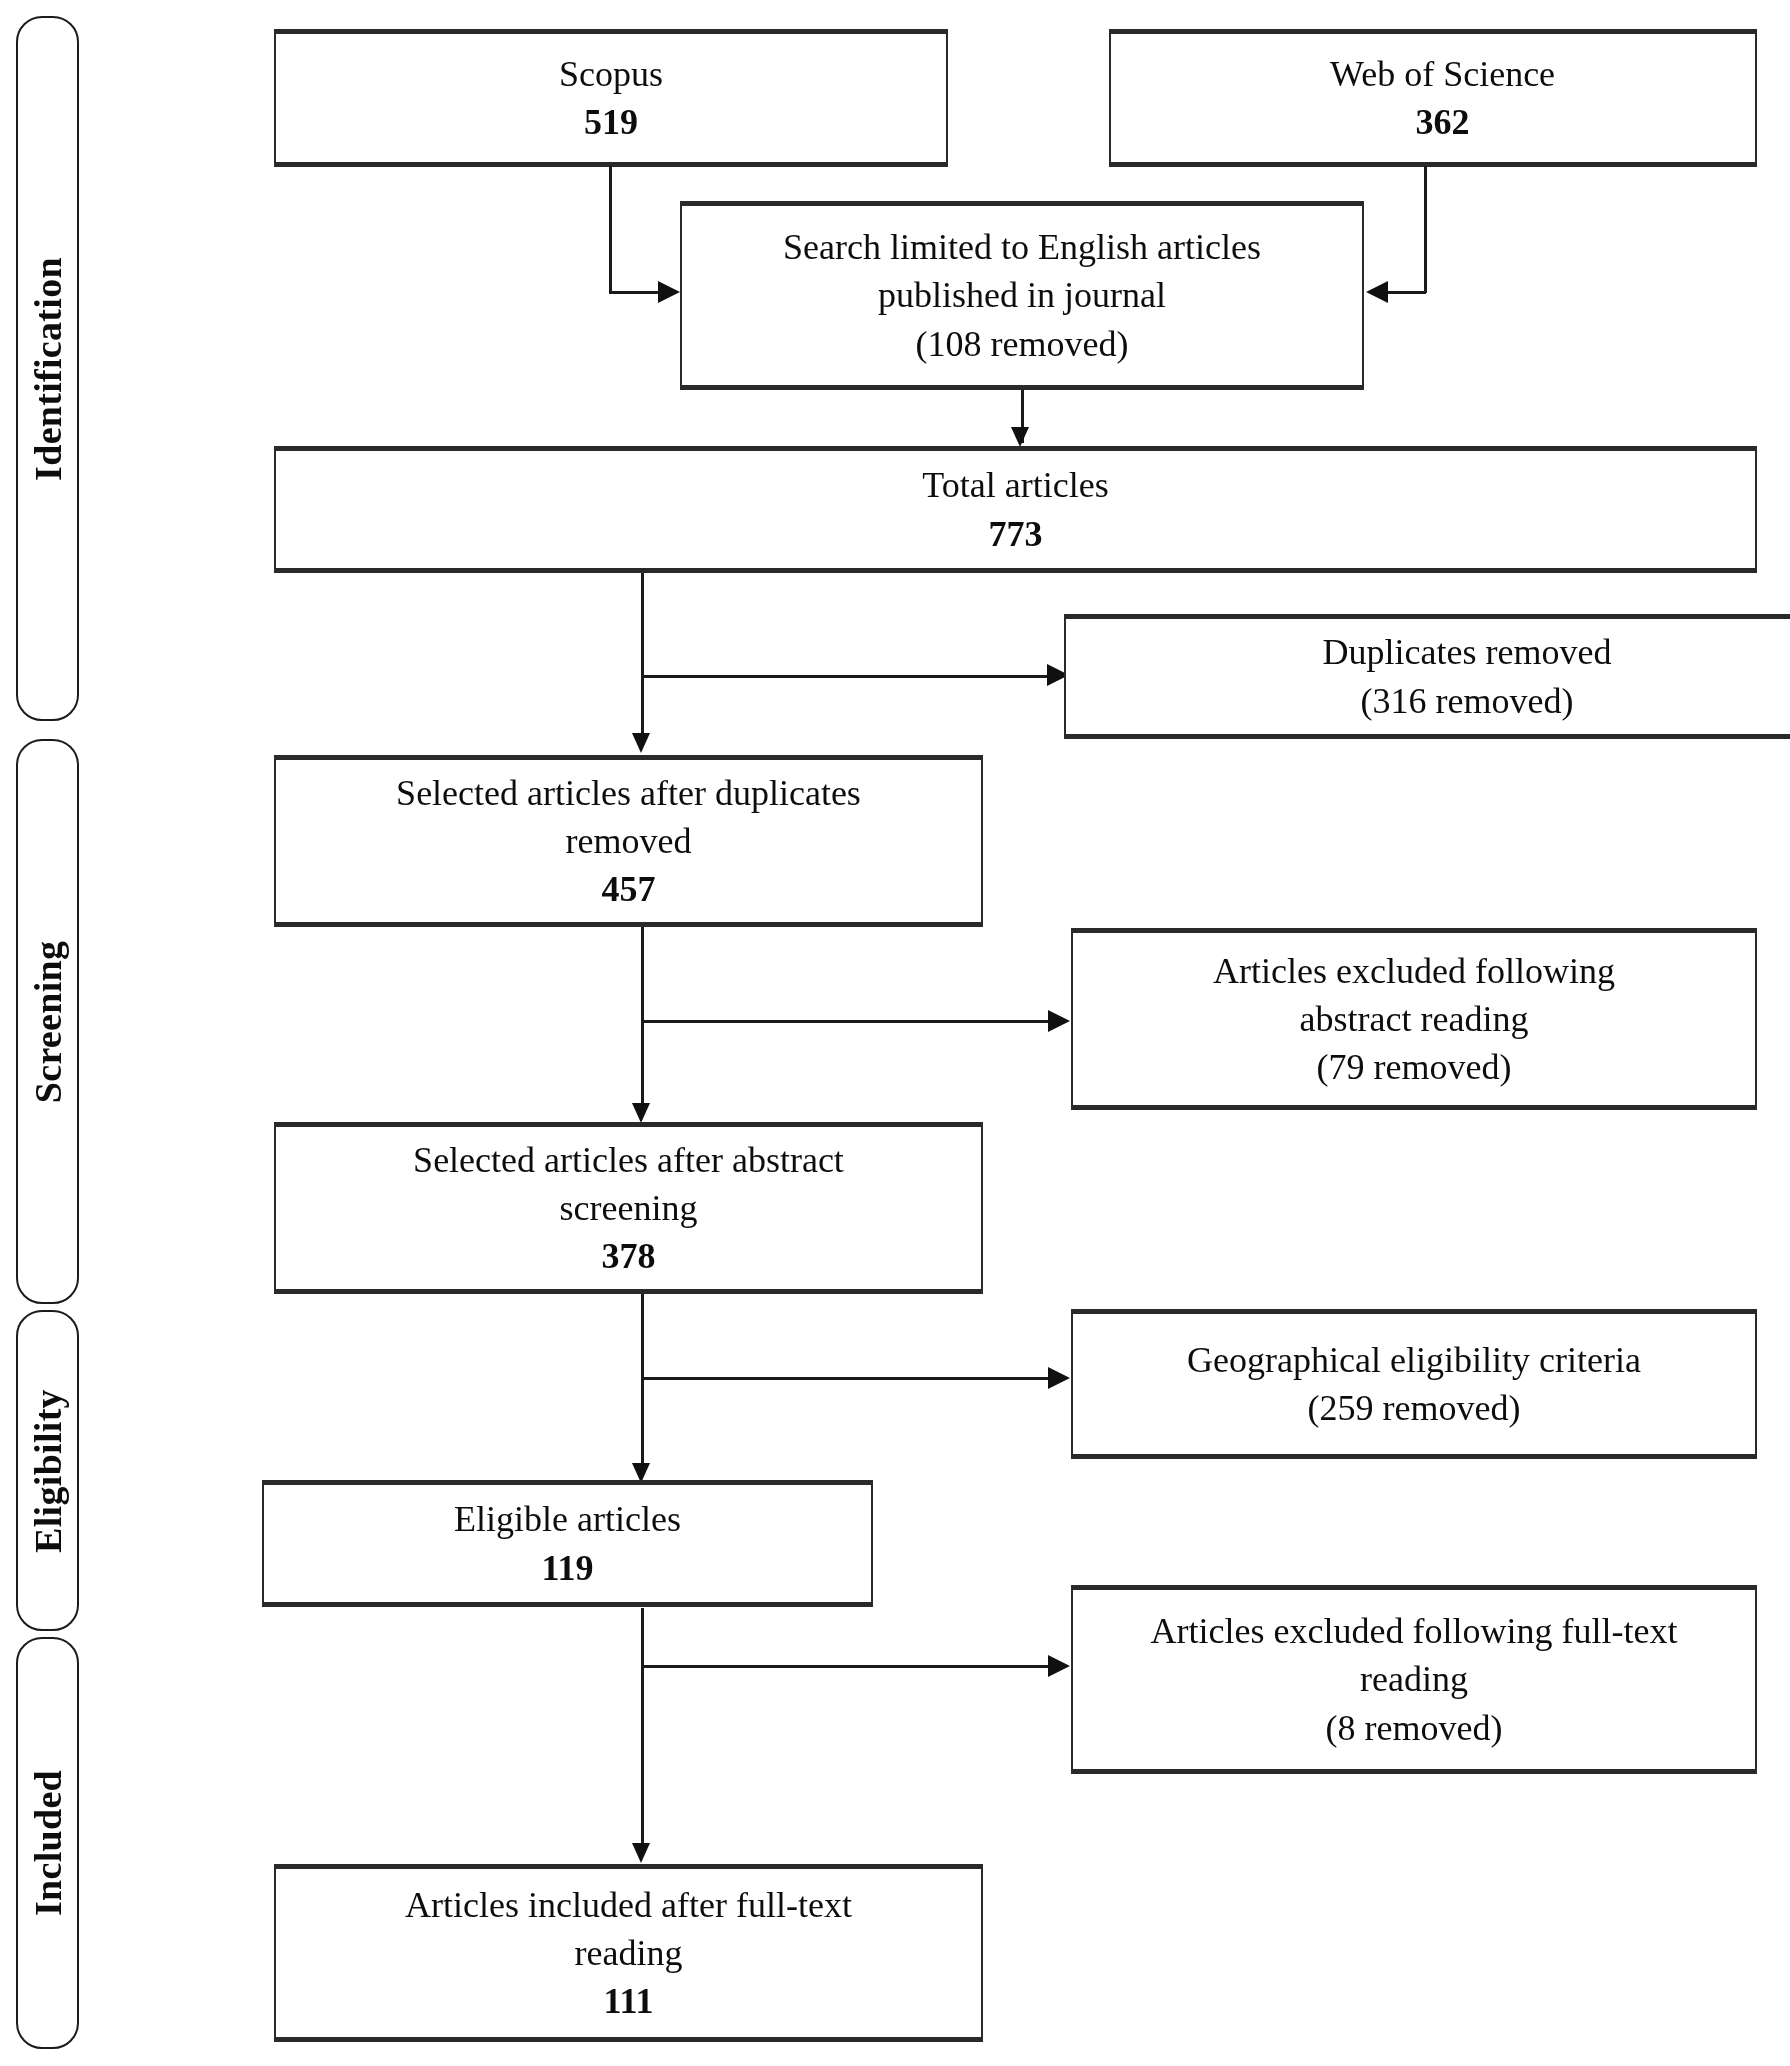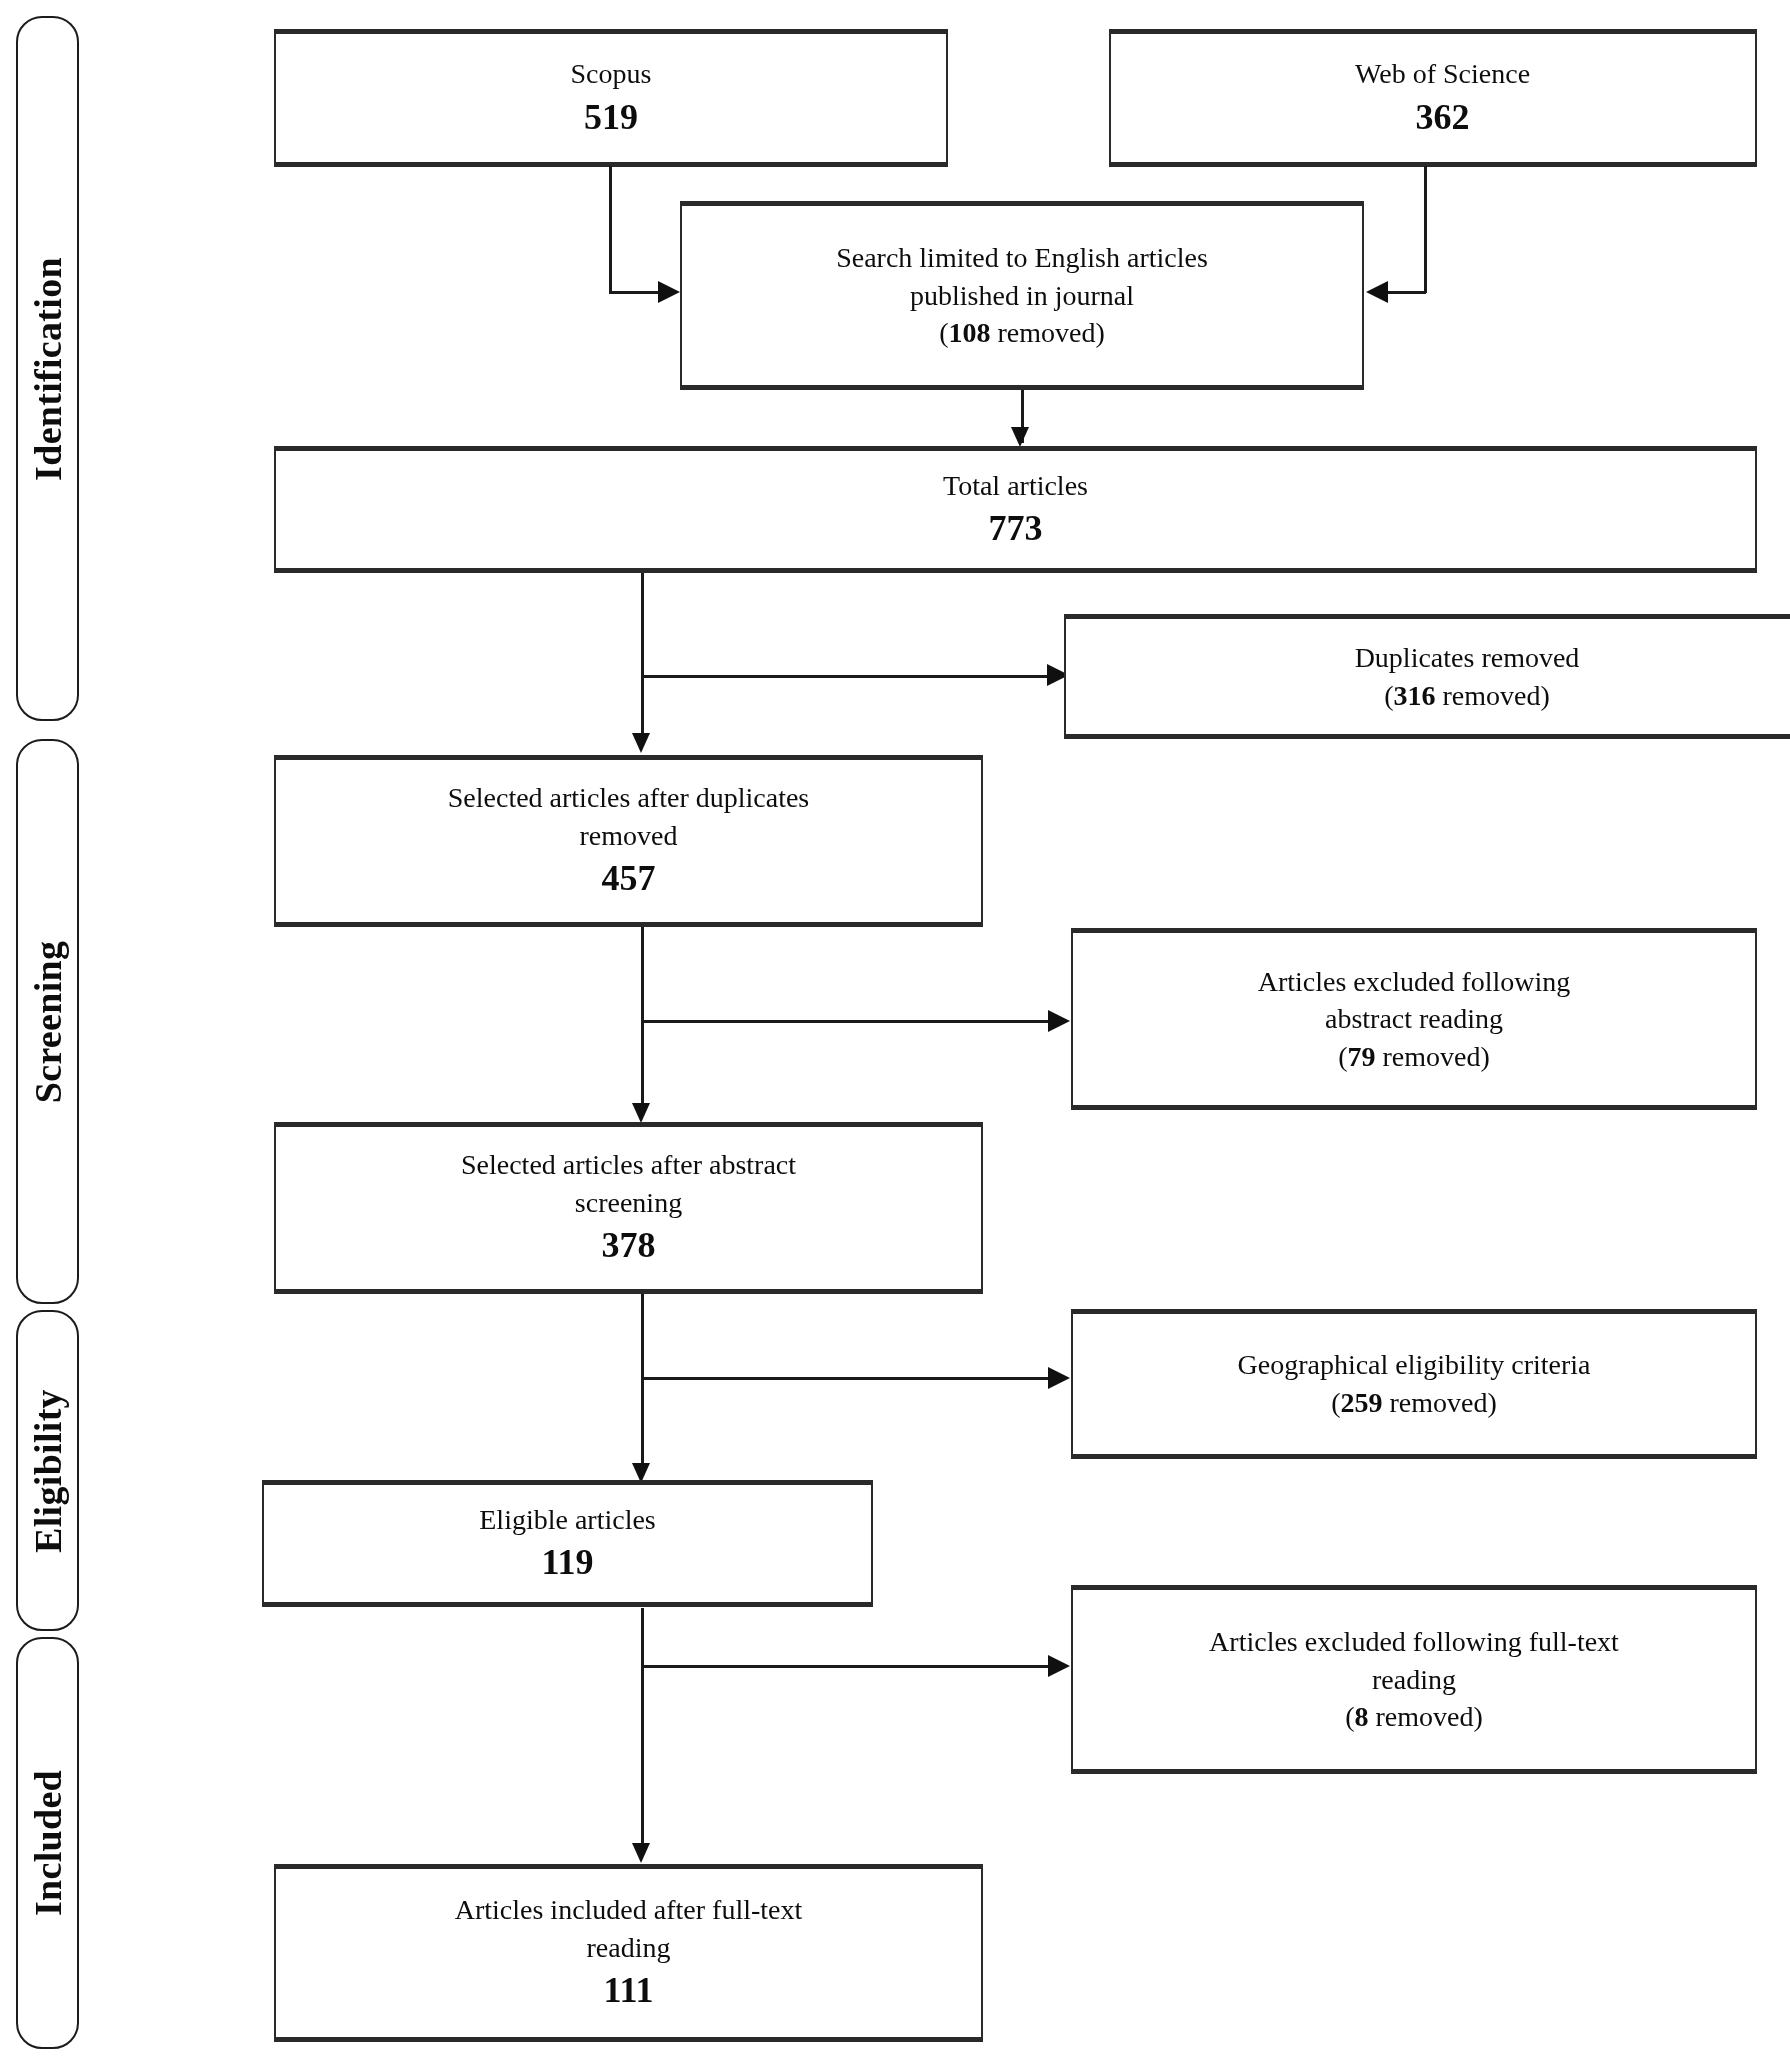--- a/index.html
+++ b/index.html
@@ -47,30 +47,30 @@
     background: #ffffff;
     display: flex;
     flex-direction: column;
     align-items: center;
     justify-content: center;
     text-align: center;
     padding: 5.7px 13.8px;
     color: #0d0d0d;
   }
   .flow-line {
-    font-size: 28px;
+    font-size: 36px;
     line-height: 1.34;
     white-space: nowrap;
   }
   .flow-num {
     font-size: 36px;
     font-weight: bold;
     line-height: 1.34;
   }
-  .flow-line b { font-weight: bold; }
+  .flow-line b { font-weight: normal; }
 
   
   .v-line {
     position: absolute;
     width: 2.9px;
     background: #1a1a1a;
   }
   .h-line {
     position: absolute;
     height: 2.9px;

